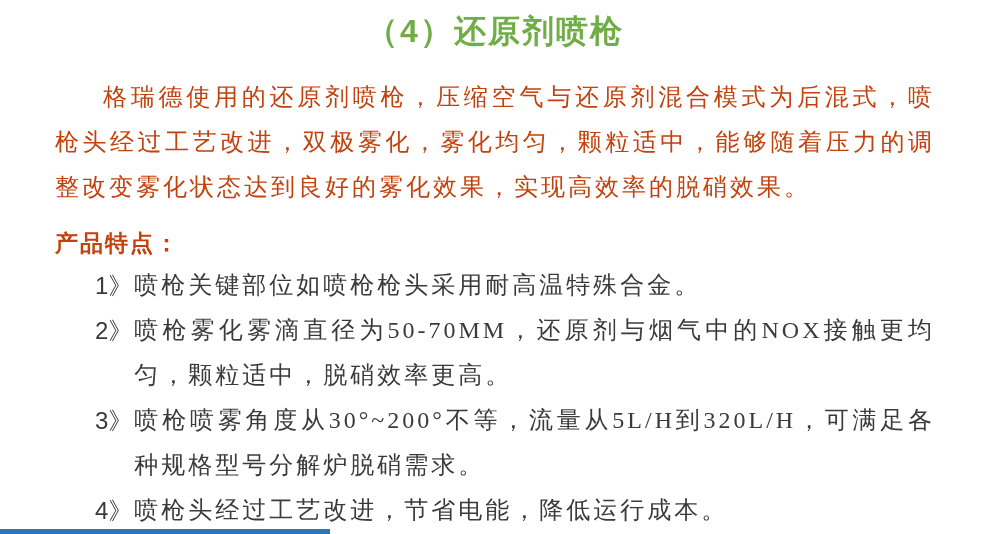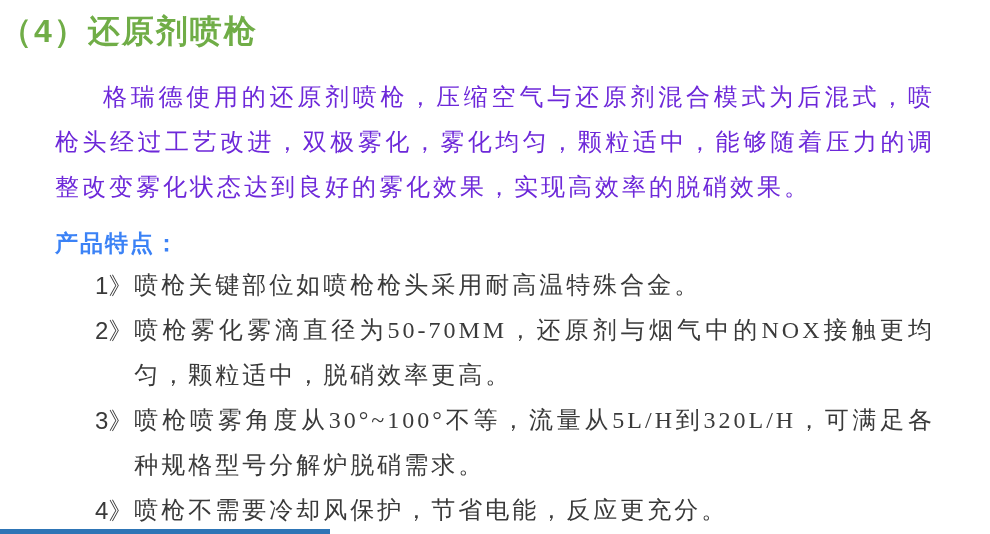--- a/index.html
+++ b/index.html
@@ -10,21 +10,21 @@
   }
   .page {
     position: relative;
     width: 990px;
     height: 534px;
     background: #ffffff;
     overflow: hidden;
   }
   .doc-title {
     padding-top: 10px;
-    text-align: left;
+    text-align: center;
     font-size: 32px;
     font-weight: bold;
     letter-spacing: 2px;
     color: #70ad47;
   }
   .intro-paragraph {
     margin: 20px 55px 0 55px;
     font-size: 24px;
     line-height: 45px;
     letter-spacing: 3px;
@@ -70,38 +70,38 @@
     background: #2e75b6;
   }
 </style>
 </head>
 <body>
 
 <div class="page">
 
   <h1 class="doc-title" style="color: rgb(112, 173, 71);">（4）还原剂喷枪</h1>
 
-  <p class="intro-paragraph" style="color: #6d28d9;">格瑞德使用的还原剂喷枪，压缩空气与还原剂混合模式为后混式，喷枪头经过工艺改进，双极雾化，雾化均匀，颗粒适中，能够随着压力的调整改变雾化状态达到良好的雾化效果，实现高效率的脱硝效果。</p>
+  <p class="intro-paragraph" style="color: #c2410c;">格瑞德使用的还原剂喷枪，压缩空气与还原剂混合模式为后混式，喷枪头经过工艺改进，双极雾化，雾化均匀，颗粒适中，能够随着压力的调整改变雾化状态达到良好的雾化效果，实现高效率的脱硝效果。</p>
 
-  <h2 class="features-heading" style="color: #3b82f6;">产品特点：</h2>
+  <h2 class="features-heading" style="color: #c2410c;">产品特点：</h2>
 
   <ul class="feature-list">
     <li class="feature-item">
       <span class="feature-marker">1》</span>
       <span class="feature-text">喷枪关键部位如喷枪枪头采用耐高温特殊合金。</span>
     </li>
     <li class="feature-item">
       <span class="feature-marker">2》</span>
       <span class="feature-text">喷枪雾化雾滴直径为50-70MM，还原剂与烟气中的NOX接触更均匀，颗粒适中，脱硝效率更高。</span>
     </li>
     <li class="feature-item">
       <span class="feature-marker">3》</span>
-      <span class="feature-text">喷枪喷雾角度从30°~100°不等，流量从5L/H到320L/H，可满足各种规格型号分解炉脱硝需求。</span>
+      <span class="feature-text">喷枪喷雾角度从30°~200°不等，流量从5L/H到320L/H，可满足各种规格型号分解炉脱硝需求。</span>
     </li>
     <li class="feature-item">
       <span class="feature-marker">4》</span>
-      <span class="feature-text">喷枪不需要冷却风保护，节省电能，反应更充分。</span>
+      <span class="feature-text">喷枪头经过工艺改进，节省电能，降低运行成本。</span>
     </li>
   </ul>
 
   <div class="accent-bar" style="background: rgb(46, 117, 182);"></div>
 
 </div>
 
 </body></html>

